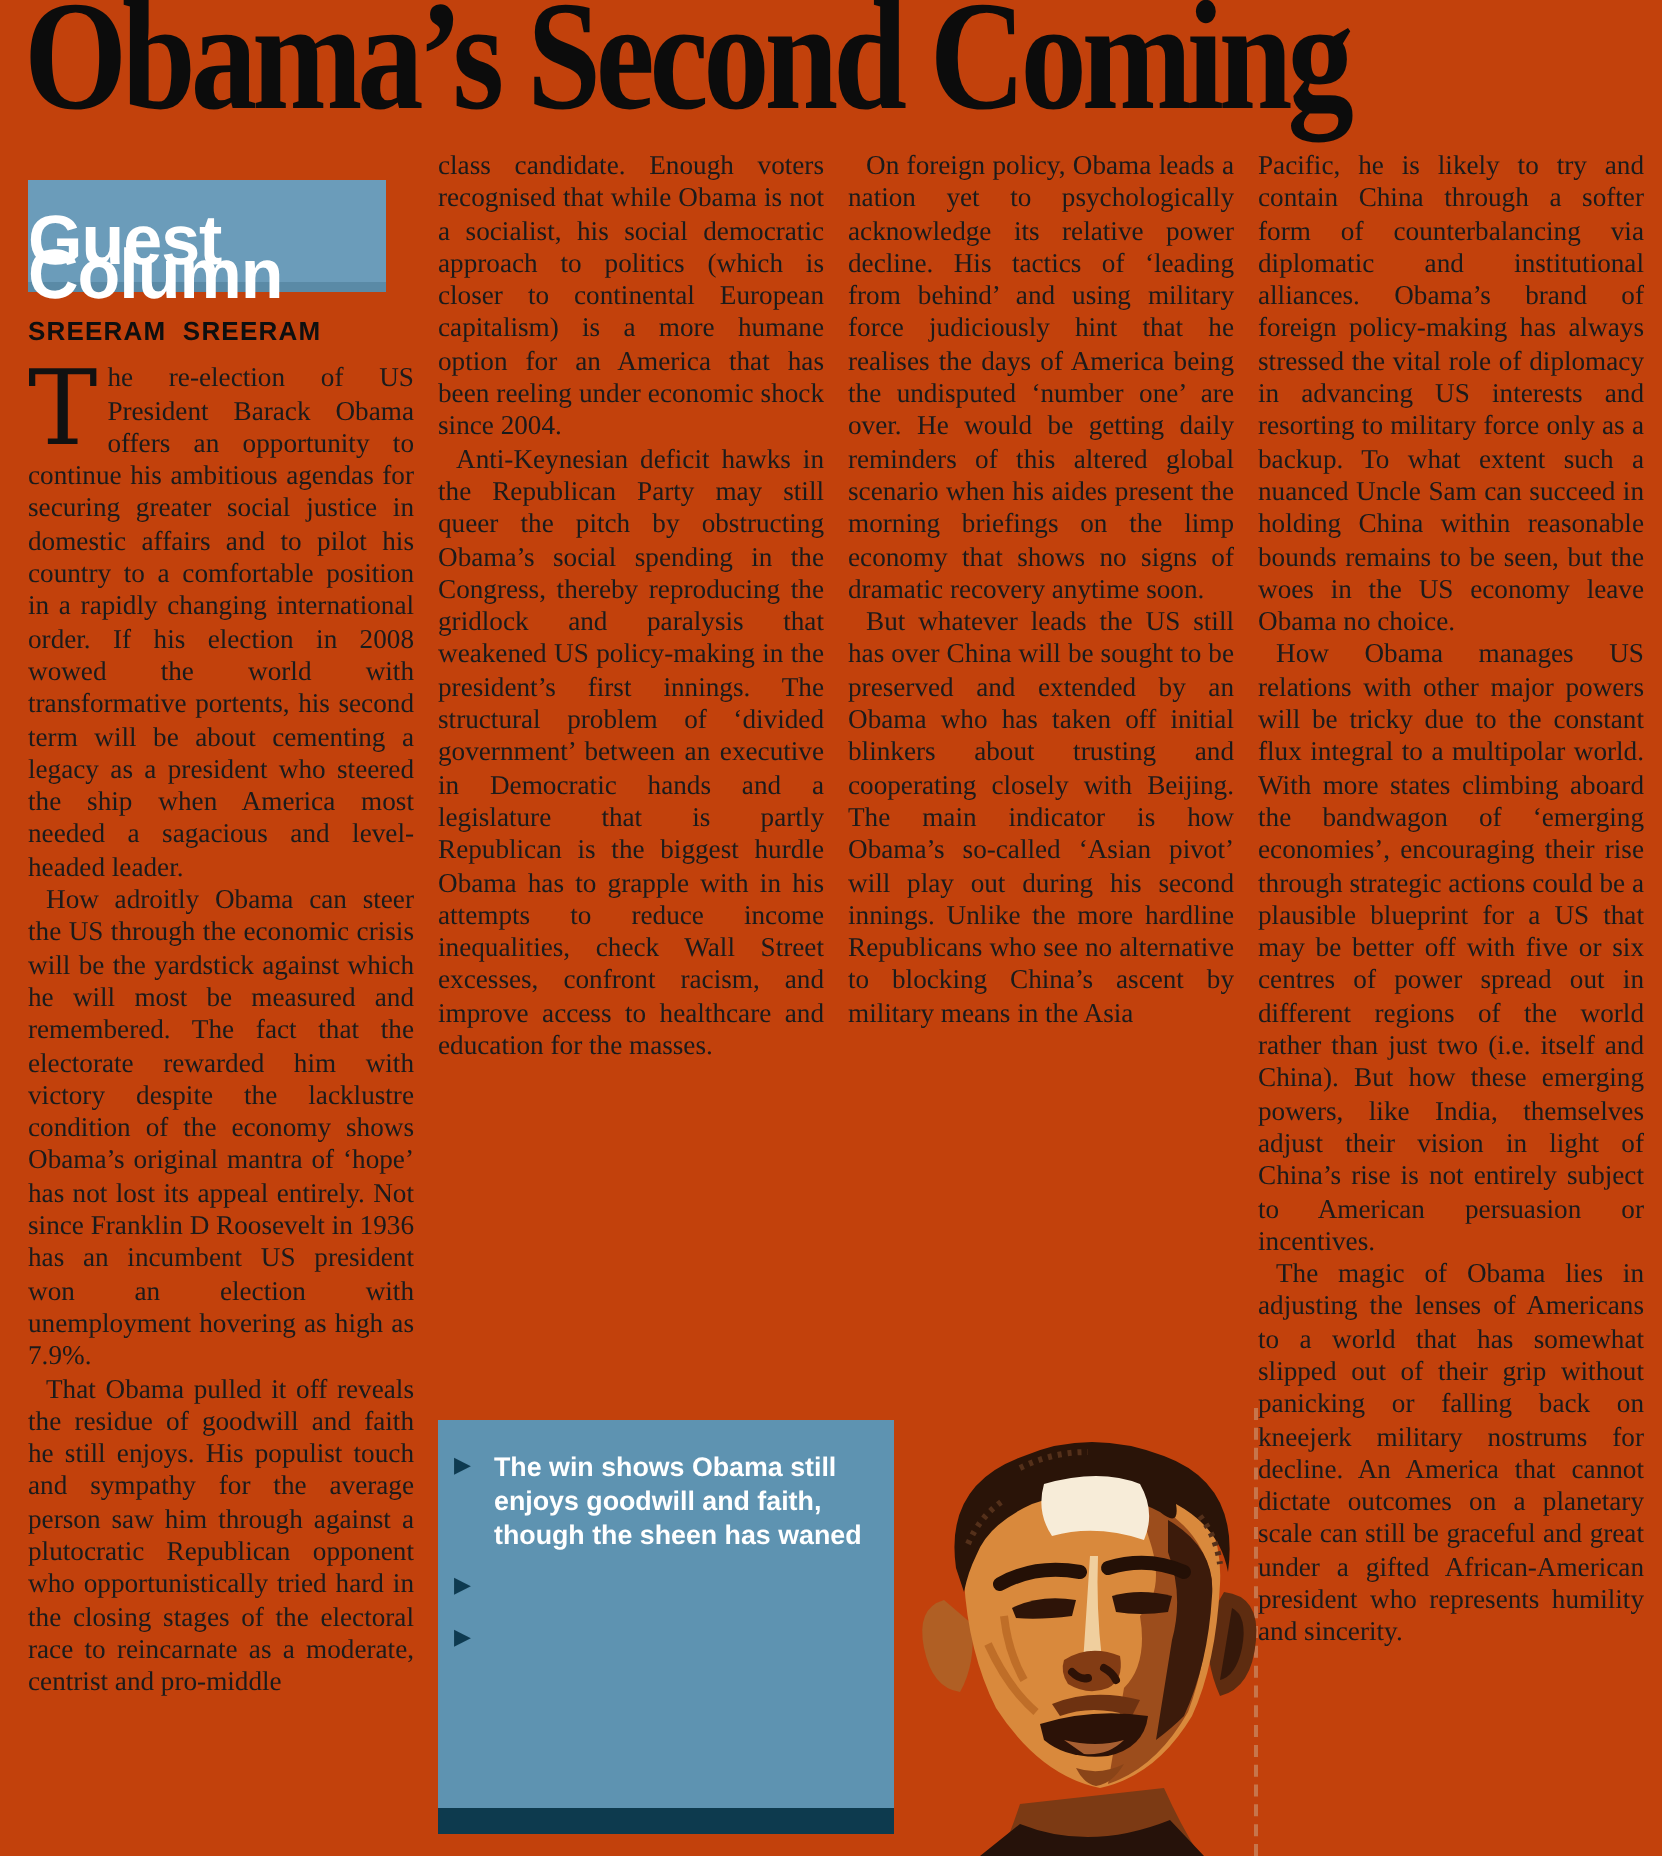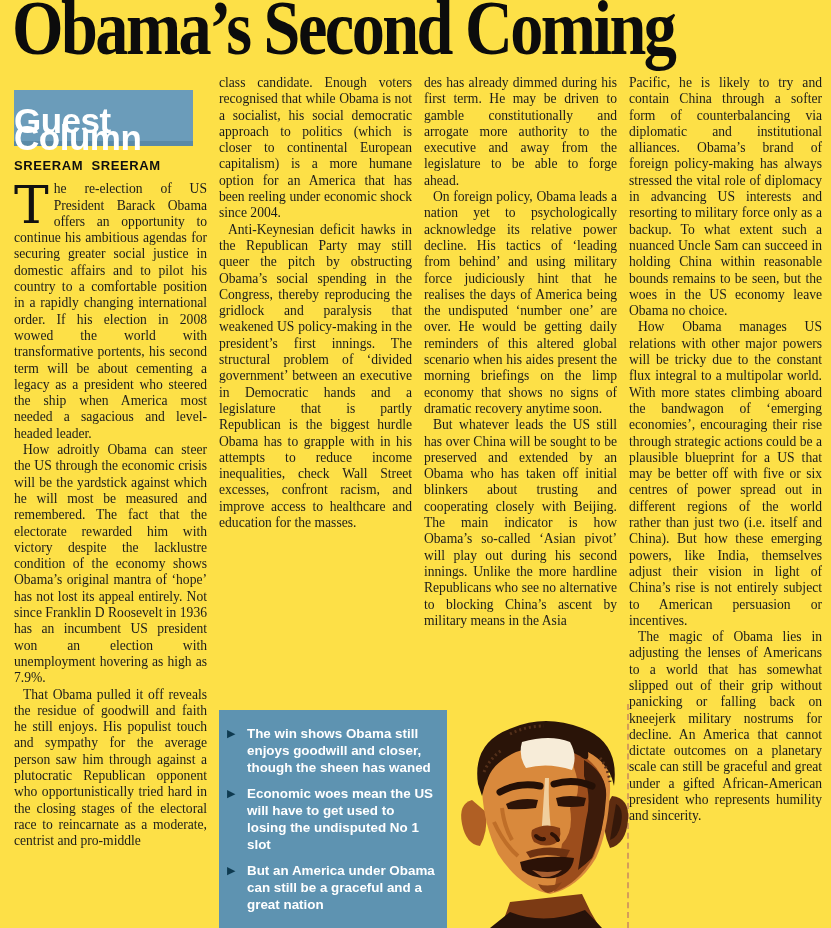--- a/index.html
+++ b/index.html
@@ -1,19 +1,19 @@
 <!DOCTYPE html>
 <html lang="en"><head>
 <meta charset="utf-8">
 <style>
   * { margin:0; padding:0; box-sizing:border-box; }
   html,body { background:#ffffff; }
   .page {
     position:relative; width:831px; height:928px; margin:0 auto;
-    background:#fde047; overflow:hidden;
+    background:#c2410c; overflow:hidden;
     font-family:"Liberation Serif", serif; color:#1b1b1b;
   }
   .masthead {
     position:absolute; left:12px; top:-8px; height:70px; width:819px;
     overflow:visible; white-space:nowrap;
   }
   .masthead h1 {
     font-family:"Liberation Serif", serif; font-weight:700;
     font-size:78px; line-height:72px; letter-spacing:-3px; color:#0c0c0c;
     transform:scaleX(0.85); transform-origin:0 50%;
@@ -90,44 +90,41 @@
     <p class="para indent">How adroitly Obama can steer the US through the economic crisis will be the yardstick against which he will most be measured and remembered. The fact that the electorate rewarded him with victory despite the lacklustre condition of the economy shows Obama’s original mantra of ‘hope’ has not lost its appeal entirely. Not since Franklin D Roosevelt in 1936 has an incumbent US president won an election with unemployment hovering as high as 7.9%.</p>
     <p class="para indent">That Obama pulled it off reveals the residue of goodwill and faith he still enjoys. His populist touch and sympathy for the average person saw him through against a plutocratic Republican opponent who opportunistically tried hard in the closing stages of the electoral race to reincarnate as a moderate, centrist and pro-middle</p>
   </div>
 
   <div class="col col-2">
     <p class="para">class candidate. Enough voters recognised that while Obama is not a socialist, his social democratic approach to politics (which is closer to continental European capitalism) is a more humane option for an America that has been reeling under economic shock since 2004.</p>
     <p class="para indent">Anti-Keynesian deficit hawks in the Republican Party may still queer the pitch by obstructing Obama’s social spending in the Congress, thereby reproducing the gridlock and paralysis that weakened US policy-making in the president’s first innings. The structural problem of ‘divided government’ between an executive in Democratic hands and a legislature that is partly Republican is the biggest hurdle Obama has to grapple with in his attempts to reduce income inequalities, check Wall Street excesses, confront racism, and improve access to healthcare and education for the masses.</p>
   </div>
 
   <div class="col col-3">
-    <p class="para">des has already dimmed during his first term. He may be driven to gamble constitutionally and arrogate more authority to the executive and away from the legislature to be able to forge ahead.</p>
     <p class="para indent">On foreign policy, Obama leads a nation yet to psychologically acknowledge its relative power decline. His tactics of ‘leading from behind’ and using military force judiciously hint that he realises the days of America being the undisputed ‘number one’ are over. He would be getting daily reminders of this altered global scenario when his aides present the morning briefings on the limp economy that shows no signs of dramatic recovery anytime soon.</p>
     <p class="para indent">But whatever leads the US still has over China will be sought to be preserved and extended by an Obama who has taken off initial blinkers about trusting and cooperating closely with Beijing. The main indicator is how Obama’s so-called ‘Asian pivot’ will play out during his second innings. Unlike the more hardline Republicans who see no alternative to blocking China’s ascent by military means in the Asia</p>
   </div>
 
   <div class="col col-4">
     <p class="para">Pacific, he is likely to try and contain China through a softer form of counterbalancing via diplomatic and institutional alliances. Obama’s brand of foreign policy-making has always stressed the vital role of diplomacy in advancing US interests and resorting to military force only as a backup. To what extent such a nuanced Uncle Sam can succeed in holding China within reasonable bounds remains to be seen, but the woes in the US economy leave Obama no choice.</p>
     <p class="para indent">How Obama manages US relations with other major powers will be tricky due to the constant flux integral to a multipolar world. With more states climbing aboard the bandwagon of ‘emerging economies’, encouraging their rise through strategic actions could be a plausible blueprint for a US that may be better off with five or six centres of power spread out in different regions of the world rather than just two (i.e. itself and China). But how these emerging powers, like India, themselves adjust their vision in light of China’s rise is not entirely subject to American persuasion or incentives.</p>
     <p class="para indent">The magic of Obama lies in adjusting the lenses of Americans to a world that has somewhat slipped out of their grip without panicking or falling back on kneejerk military nostrums for decline. An America that cannot dictate outcomes on a planetary scale can still be graceful and great under a gifted African-American president who represents humility and sincerity.</p>
   </div>
 
   <div class="callout">
     <div class="callout-body">
       <div class="callout-bullet">
         <span class="callout-arrow">▶</span>
-        <span class="callout-text">The win shows Obama still enjoys goodwill and closer, though the sheen has waned</span>
+        <span class="callout-text">The win shows Obama still enjoys goodwill and faith, though the sheen has waned</span>
       </div>
       <div class="callout-bullet">
         <span class="callout-arrow">▶</span>
-        <span class="callout-text">Economic woes mean the US will have to get used to losing the undisputed No 1 slot</span>
       </div>
       <div class="callout-bullet">
         <span class="callout-arrow">▶</span>
-        <span class="callout-text">But an America under Obama can still be a graceful and a great nation</span>
       </div>
     </div>
     <div class="callout-bar"></div>
   </div>
 
   <div class="portrait">
     <svg viewBox="0 0 185 216" width="185" height="216" aria-hidden="true">
       <path d="M60 190 Q55 205 50 216 L150 216 Q140 200 132 182 Z" fill="#7c3a14"></path>
       <path d="M40 216 L60 200 Q95 214 135 198 L152 216 Z" fill="#26120a"></path>
       <path d="M22 88 Q8 92 12 112 Q16 132 30 134 Q38 120 36 100 Z" fill="#b05f24"></path>

